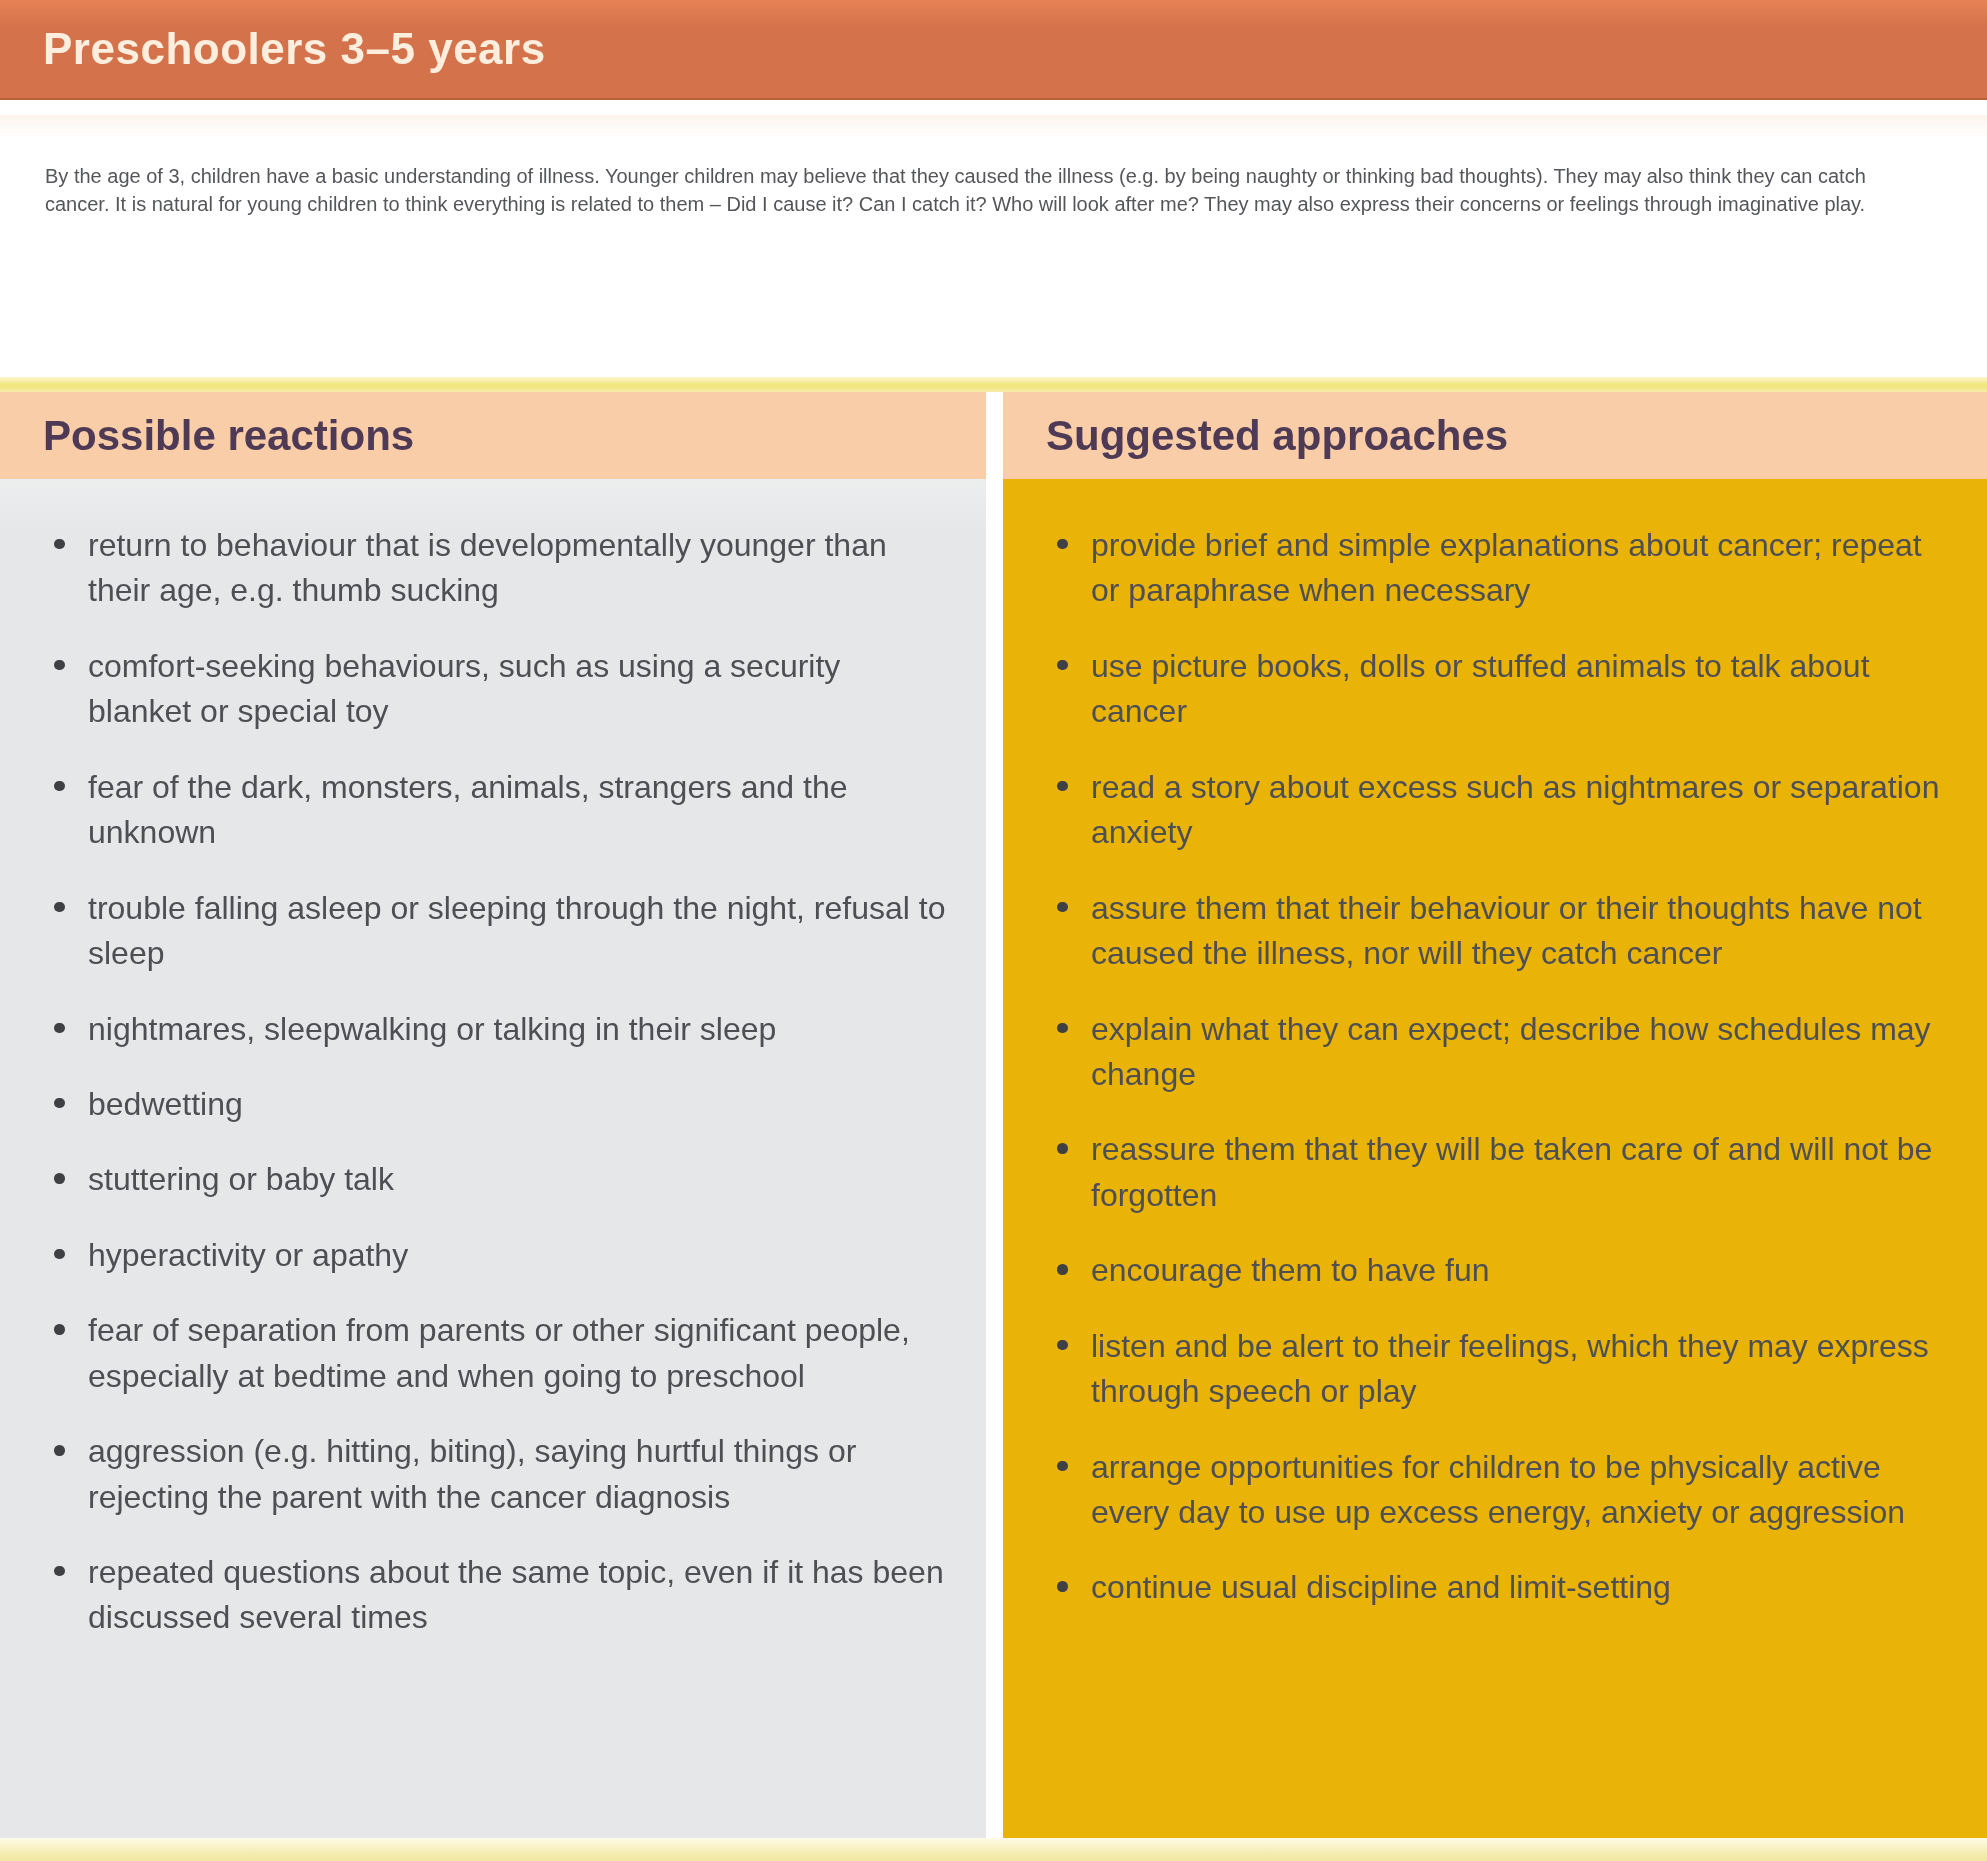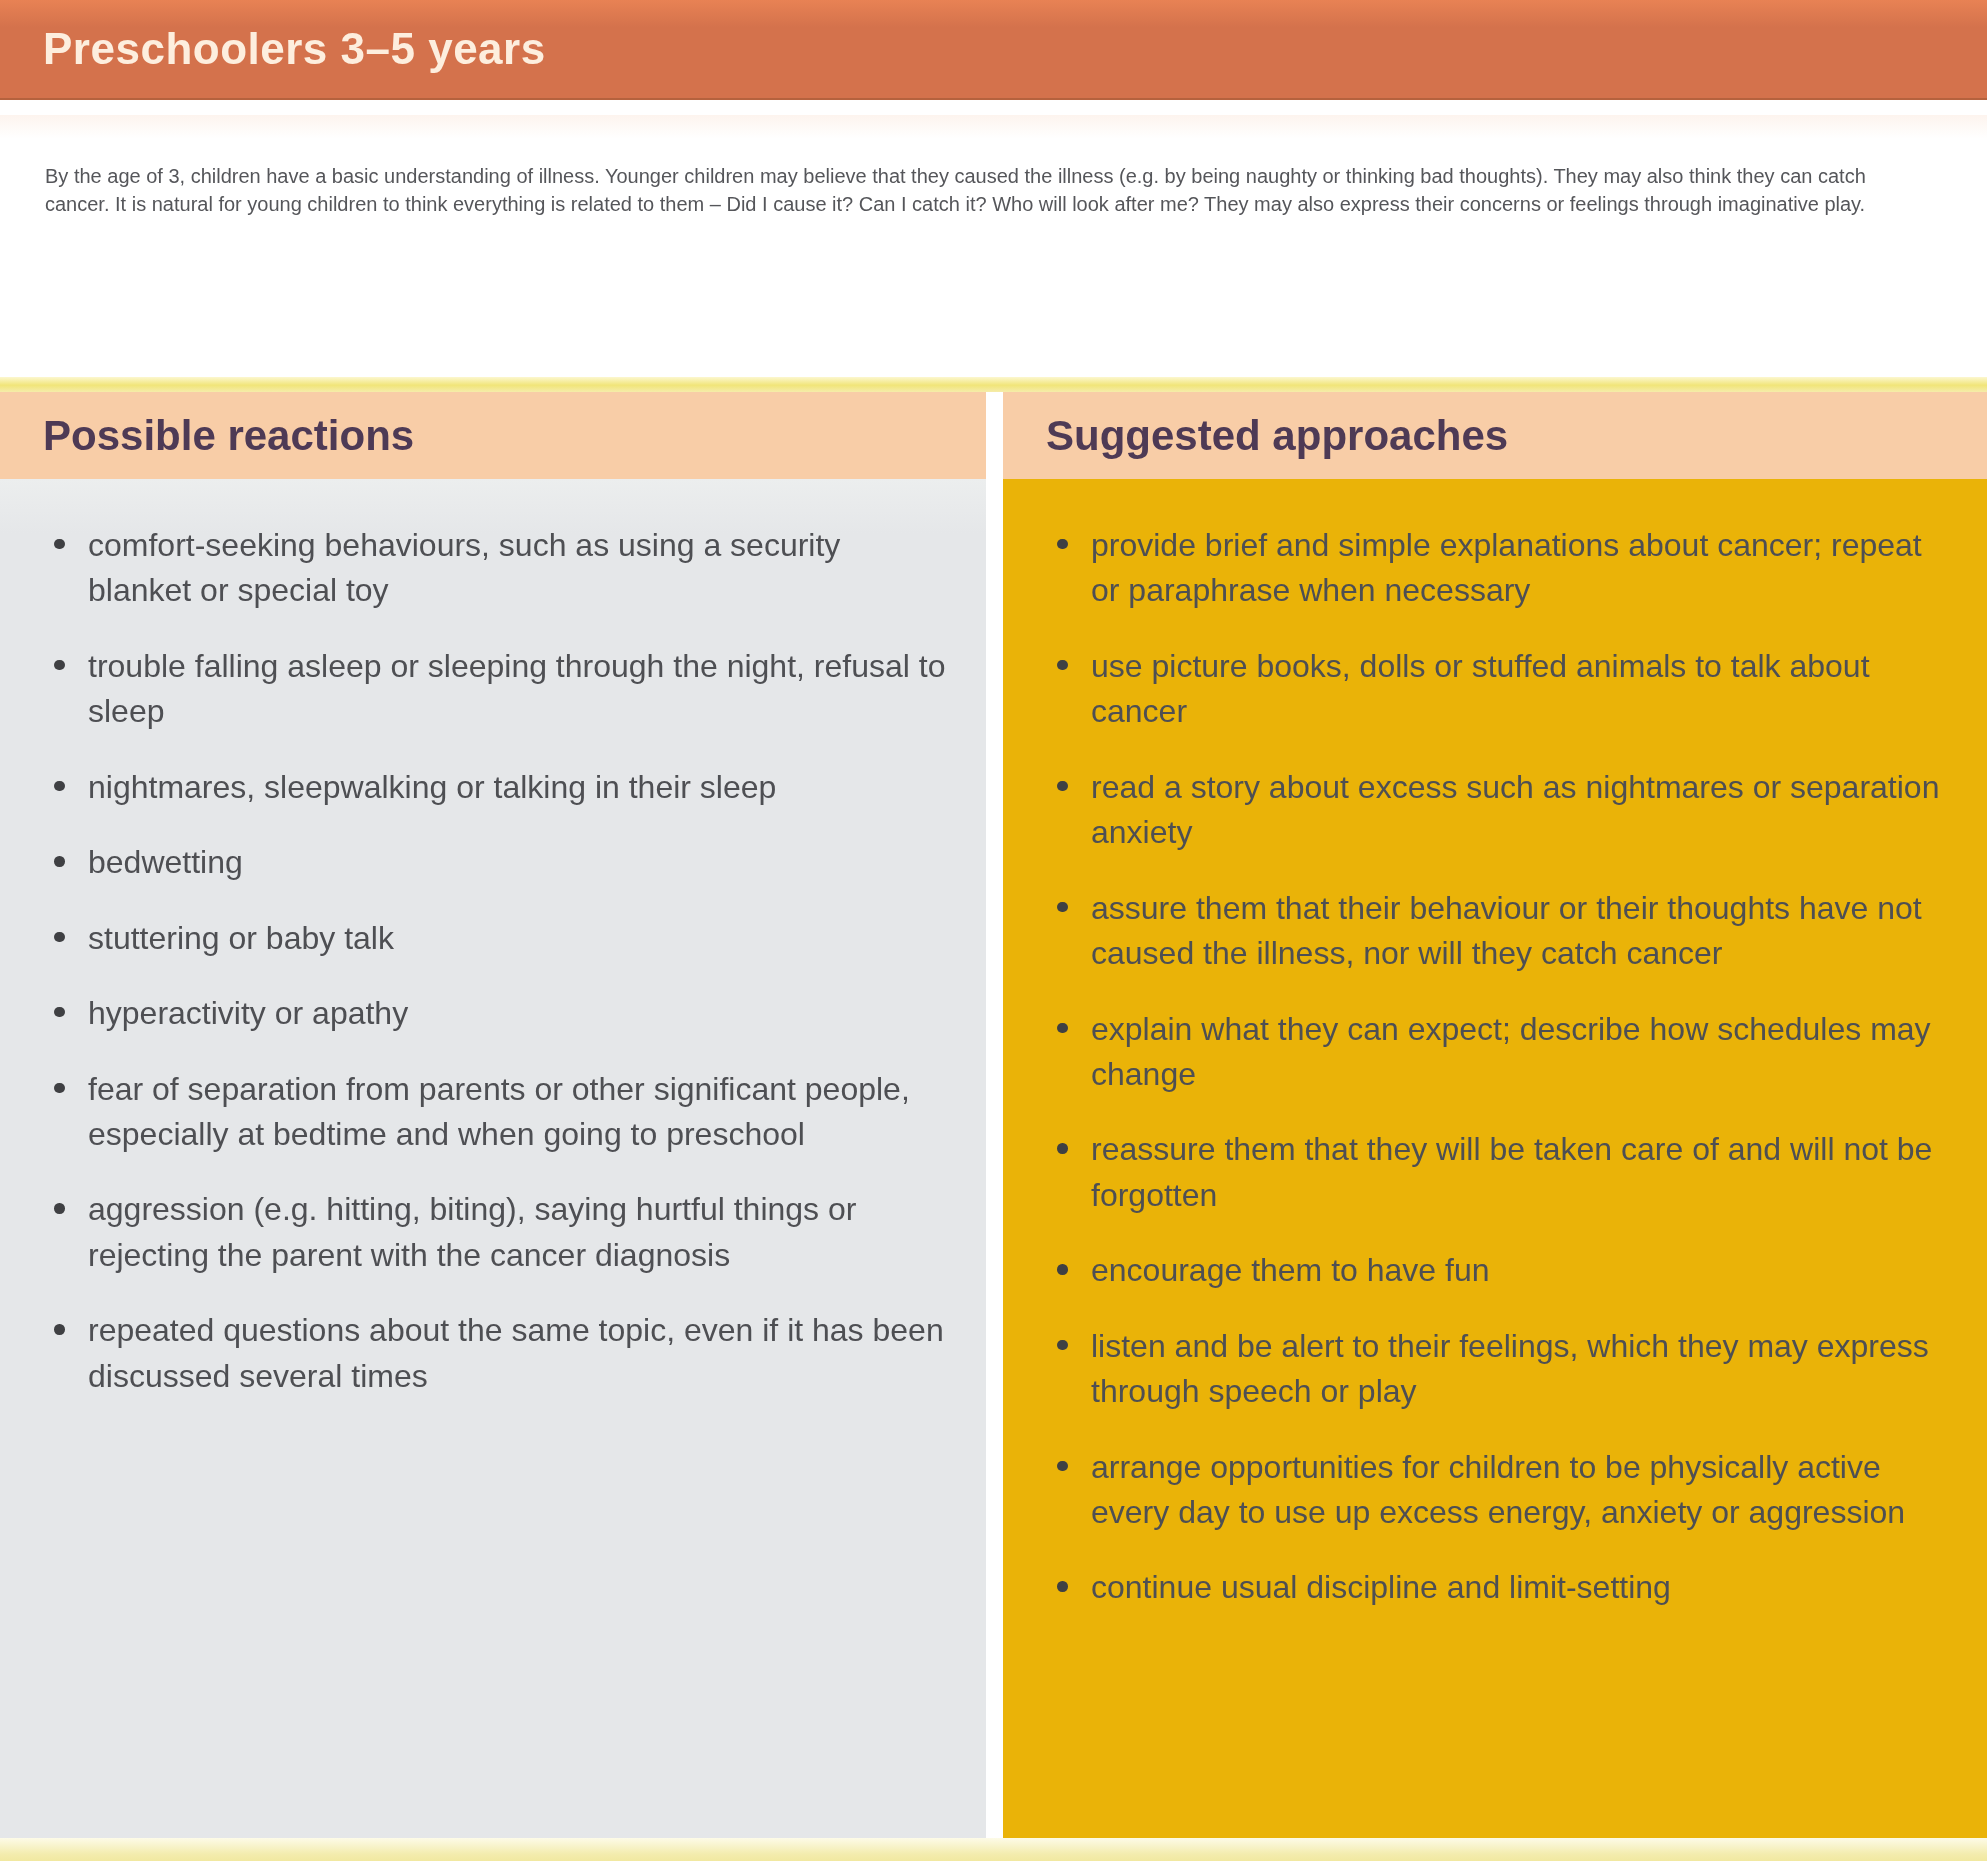--- a/index.html
+++ b/index.html
@@ -108,23 +108,25 @@
 
   <div class="columns">
 
     <div class="col col-left">
       <div class="col-header">
         <h2>Possible reactions</h2>
       </div>
       <div class="col-body">
         <ul class="bullets">
 
+            <li>return to behaviour that is developmentally younger than their age, e.g. thumb sucking</li>
 
             <li>comfort-seeking behaviours, such as using a security blanket or special toy</li>
 
+            <li>fear of the dark, monsters, animals, strangers and the unknown</li>
 
             <li>trouble falling asleep or sleeping through the night, refusal to sleep</li>
 
             <li>nightmares, sleepwalking or talking in their sleep</li>
 
             <li>bedwetting</li>
 
             <li>stuttering or baby talk</li>
 
             <li>hyperactivity or apathy</li>

